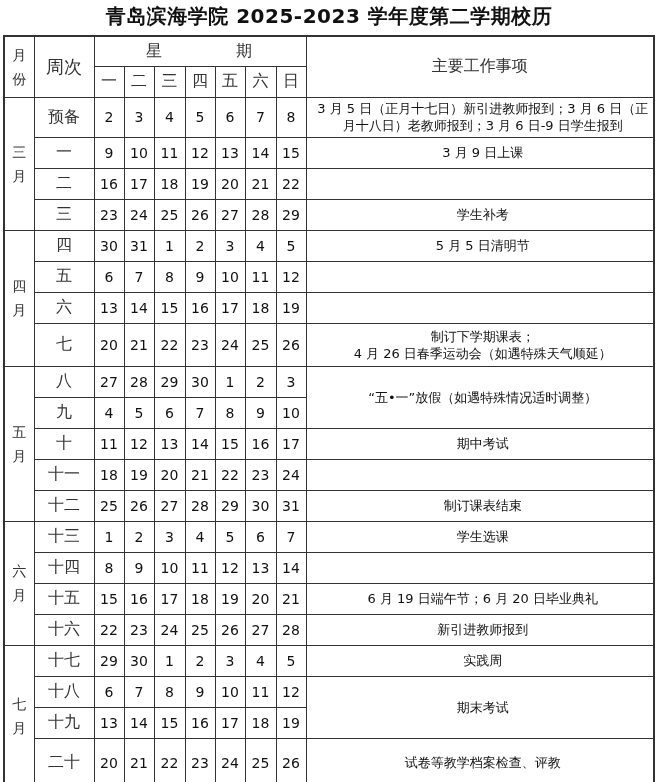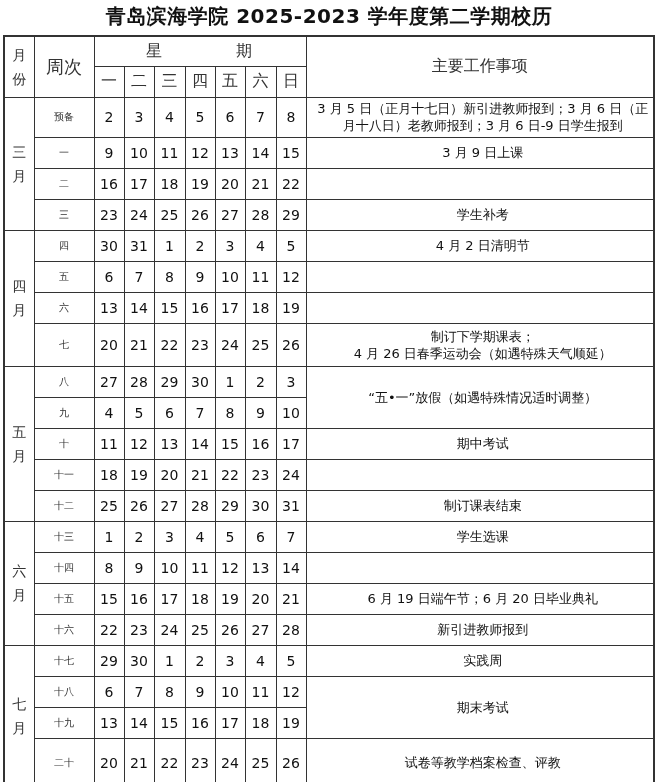--- a/index.html
+++ b/index.html
@@ -3,21 +3,21 @@
 <meta charset="utf-8">
 <style>
   html, body { margin:0; padding:0; background:#ffffff; }
   body { width:658px; height:782px; position:relative; overflow:hidden; font-family:"DejaVu Sans", sans-serif; color:#111; }
   .title { position:absolute; left:0; top:2px; width:658px; text-align:center; font-size:20px; font-weight:bold; letter-spacing:0.5px; font-family:"DejaVu Sans", sans-serif; line-height:28px; }
   table.cal { position:absolute; left:3px; top:35px; border-collapse:collapse; table-layout:fixed; }
   table.cal td, table.cal th { border:1px solid #333; padding:0; text-align:center; vertical-align:middle; font-weight:normal; }
   table.cal { border:2px solid #333; }
   .hdr { font-family:"DejaVu Serif", serif; font-size:16px; color:#333; }
   .mon { font-family:"DejaVu Serif", serif; font-size:14px; color:#333; line-height:24px; }
-  .wk { font-family:Liberation Mono, monospace; font-size:10px; color:#333;margin-top:46px; }
+  .wk { font-family:Liberation Mono, monospace; font-size:16px; color:#333;margin-top:46px; }
   .day { font-family:"DejaVu Sans", sans-serif; font-size:14px; color:#111; }
   .ev { text-align:center; padding-left:6px !important; font-size:13px; line-height:17px; color:#111; }
   .ev span { display:block; }
 </style>
 </head>
 <body>
 
 <div class="title">青岛滨海学院 2025-2023 学年度第二学期校历</div>
 
 <table class="cal">
@@ -118,21 +118,21 @@
         </td>
         <td class="wk">四</td>
         <td class="day">30</td>
         <td class="day">31</td>
         <td class="day">1</td>
         <td class="day">2</td>
         <td class="day">3</td>
         <td class="day">4</td>
         <td class="day">5</td>
         <td class="ev" rowspan="1">
-          <span>4 月 2 日清明节</span>
+          <span>5 月 5 日清明节</span>
         </td>
       </tr>
       <tr style="height: 31px;">
         <td class="wk">五</td>
         <td class="day">6</td>
         <td class="day">7</td>
         <td class="day">8</td>
         <td class="day">9</td>
         <td class="day">10</td>
         <td class="day">11</td>

